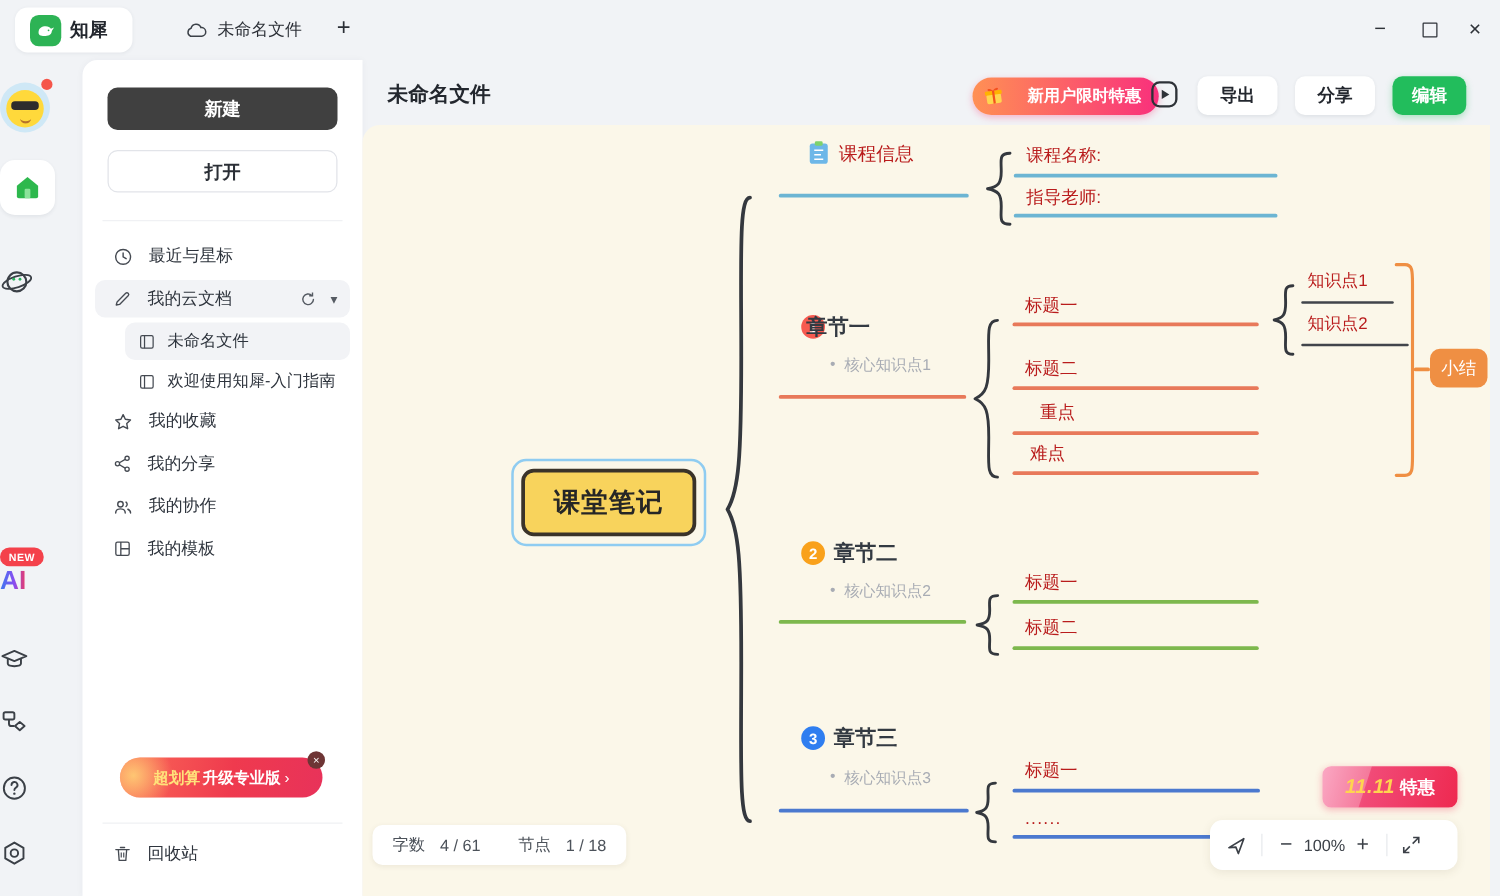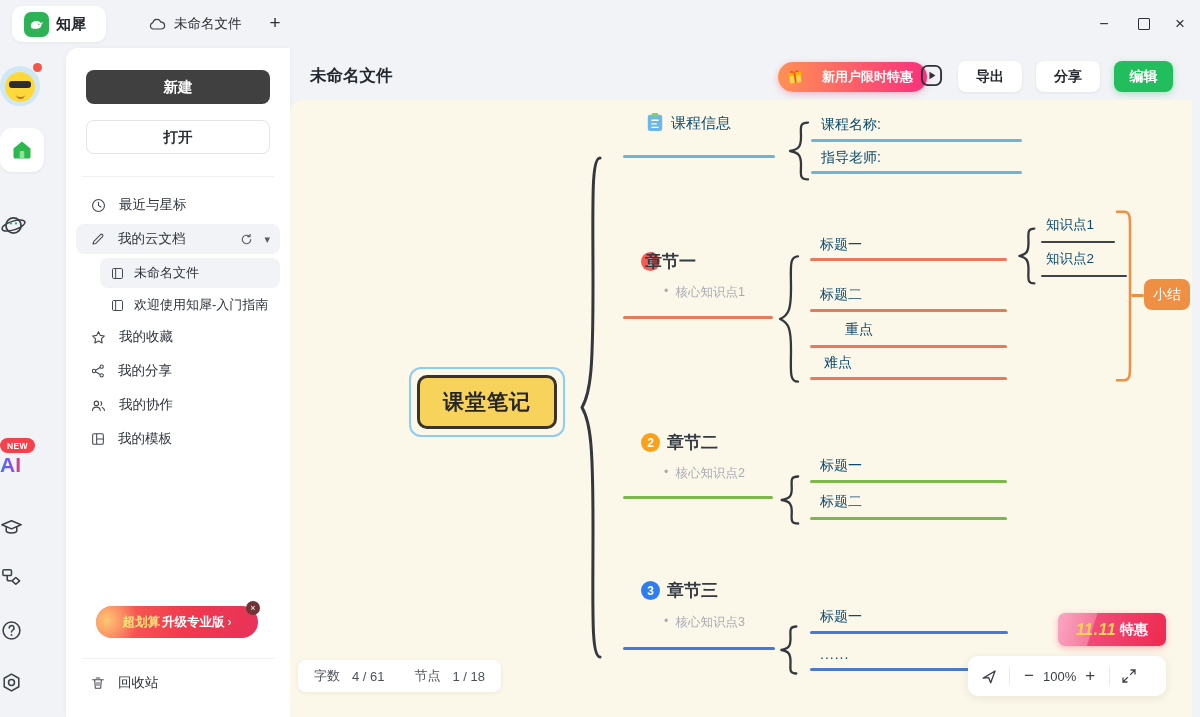--- a/index.html
+++ b/index.html
@@ -77,21 +77,21 @@
   .root-sel{position:absolute;left:119px;top:267px;width:156px;height:70px;border:2px solid #8fccf1;border-radius:12px;box-sizing:border-box;cursor:pointer;}
   .root-node{position:absolute;left:6px;top:6px;width:140px;height:54px;background:#f8d35c;border:3px solid #3a3329;border-radius:10px;
     box-sizing:border-box;display:flex;align-items:center;justify-content:center;font-size:21px;font-weight:700;color:#262626;letter-spacing:1px;}
 
   .brace{position:absolute;overflow:visible;}
   .brace path{fill:none;stroke:#34383e;stroke-width:2.3;vector-effect:non-scaling-stroke;stroke-linecap:round;stroke-linejoin:round;}
   .brace.big path{stroke-width:3;}
   .bracket path{fill:none;stroke:#ef8f43;stroke-width:2.5;vector-effect:non-scaling-stroke;stroke-linecap:round;}
 
   .mline{position:absolute;height:3px;border-radius:2px;}
-  .mtxt{position:absolute;font-size:14px;color:#0c4a6e;cursor:pointer;white-space:nowrap;}
+  .mtxt{position:absolute;font-size:14px;color:#b91c1c;cursor:pointer;white-space:nowrap;}
   .btitle{position:absolute;font-size:17px;font-weight:700;color:#333a42;cursor:pointer;white-space:nowrap;}
   .bnote{position:absolute;display:flex;gap:7px;font-size:12.5px;color:#a8acb4;cursor:pointer;white-space:nowrap;}
   .nbadge{position:absolute;width:19px;height:19px;border-radius:50%;color:#fff;font-size:12px;font-weight:700;
     display:flex;align-items:center;justify-content:center;}
   .summary-box{position:absolute;left:854px;top:179px;width:46px;height:31px;background:#ef8f43;border-radius:8px;color:#fff;
     font-size:14px;display:flex;align-items:center;justify-content:center;cursor:pointer;}
 
   .status-pill{position:absolute;left:8px;top:560px;height:32px;background:#fff;border-radius:8px;display:flex;align-items:center;
     gap:12px;padding:0 16px;font-size:13px;color:#4c525a;box-shadow:0 1px 4px rgba(90,80,50,.08);}
   .sale-badge{position:absolute;left:768px;top:513px;width:108px;height:33px;border-radius:7px;cursor:pointer;
@@ -351,21 +351,21 @@
       <span>核心知识点1</span>
     </div>
     <div class="mline" style="left:333px;top:216px;width:150px;background:#e8795a;"></div>
     <svg class="brace" style="left:486px;top:155px;width:24px;height:128px;" viewBox="0 0 24 100" preserveAspectRatio="none">
       <path d="M22 1 C13 1 15 10 15 26 C15 42 13 47 4 50 C13 53 15 58 15 74 C15 90 13 99 22 99"></path>
     </svg>
     <div class="mtxt" style="left:530px;top:136px;">标题一</div>
     <div class="mline" style="left:520px;top:158px;width:197px;height:2.5px;background:#e8795a;"></div>
     <div class="mtxt" style="left:530px;top:186px;">标题二</div>
     <div class="mline" style="left:520px;top:209px;width:197px;height:2.5px;background:#e8795a;"></div>
-    <div class="mtxt" style="left:555px;top:221px;">重点</div>
+    <div class="mtxt" style="left:542px;top:221px;">重点</div>
     <div class="mline" style="left:520px;top:245px;width:197px;height:2.5px;background:#e8795a;"></div>
     <div class="mtxt" style="left:534px;top:254px;">难点</div>
     <div class="mline" style="left:520px;top:277px;width:197px;height:2.5px;background:#e8795a;"></div>
 
     <svg class="brace" style="left:726px;top:128px;width:20px;height:56px;" viewBox="0 0 24 100" preserveAspectRatio="none">
       <path d="M22 1 C13 1 15 10 15 26 C15 42 13 47 4 50 C13 53 15 58 15 74 C15 90 13 99 22 99"></path>
     </svg>
     <div class="mtxt" style="left:756px;top:116px;font-size:13.5px;">知识点1</div>
     <div class="mline" style="left:751px;top:141px;width:74px;height:2.2px;background:#41454b;"></div>
     <div class="mtxt" style="left:756px;top:150px;font-size:13.5px;">知识点2</div>

